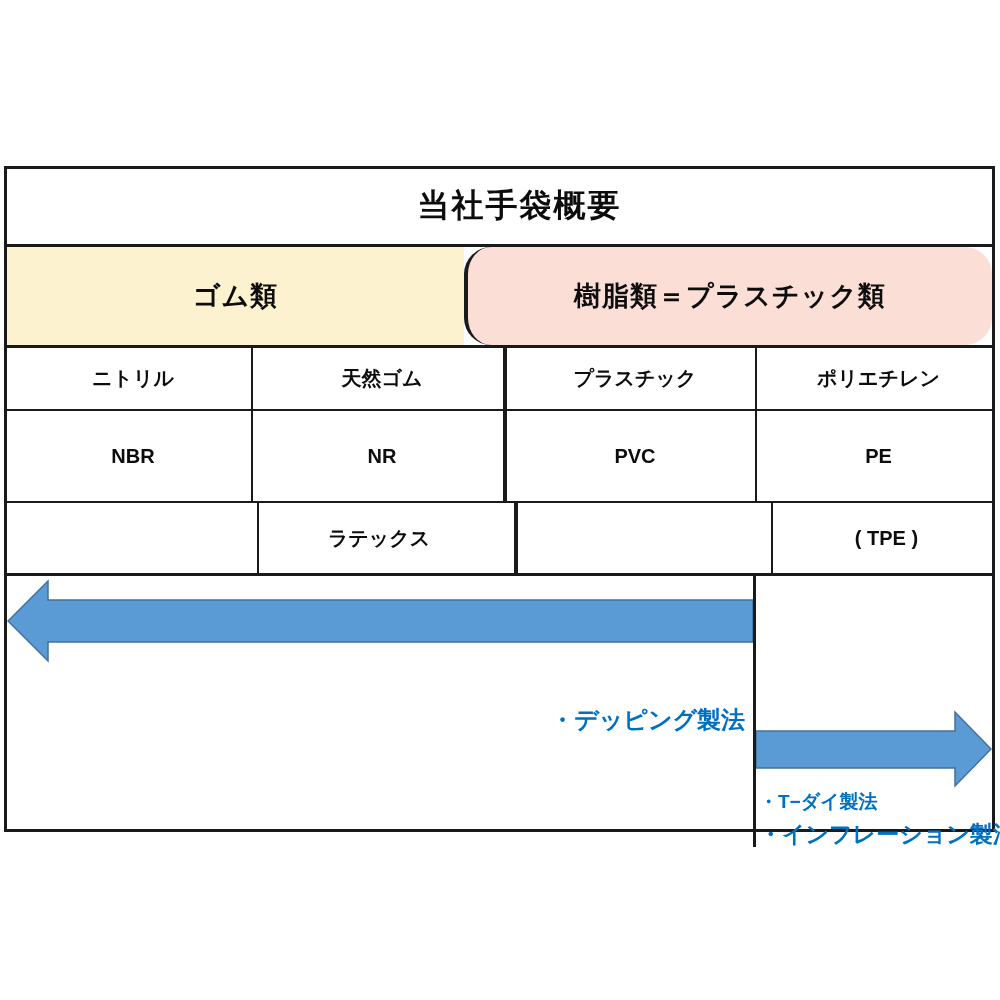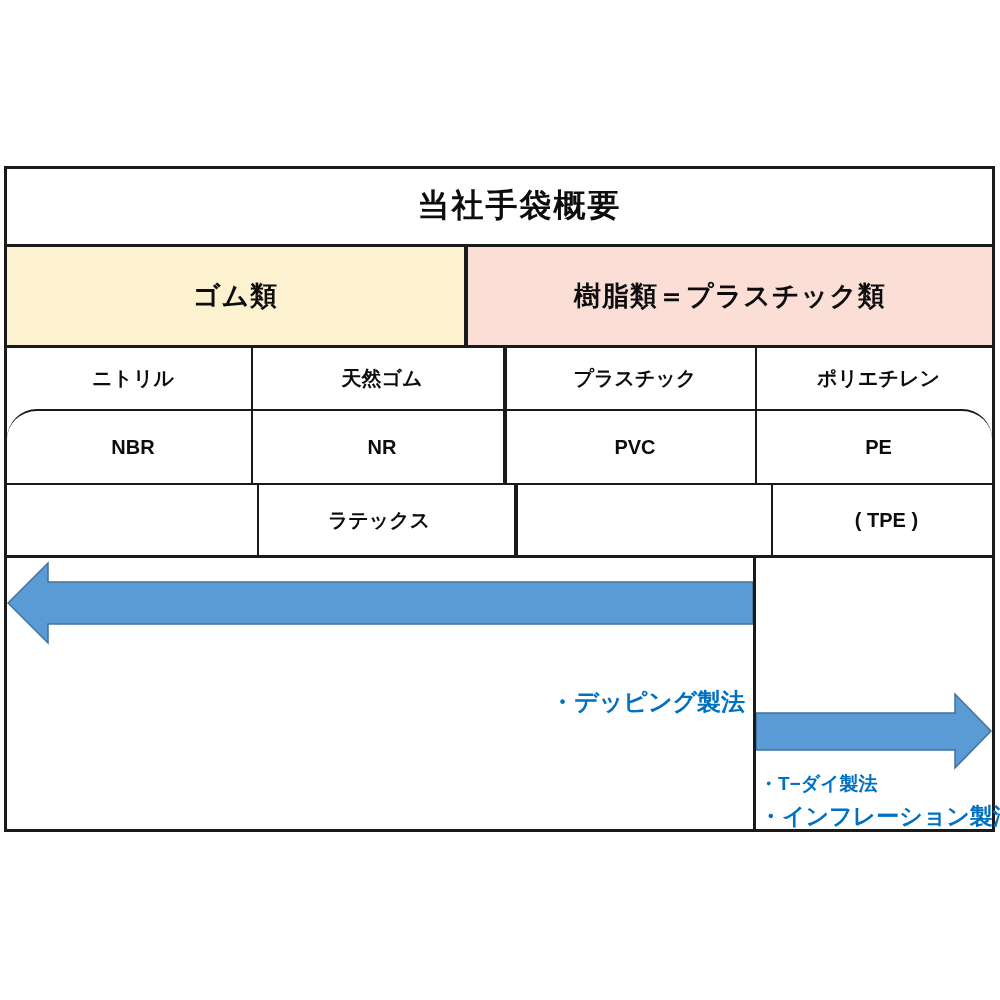--- a/index.html
+++ b/index.html
@@ -39,23 +39,23 @@
     color:#0d0d0d;
     letter-spacing:2px;
   }
   .header-row{height:101px;border-top:3px solid var(--border-dark);}
   .hcell{
     display:flex;align-items:center;justify-content:center;
     font-size:27px;font-weight:bold;color:#0d0d0d;
     letter-spacing:1px;
   }
   .hcell-rubber{width:496px;background:var(--rubber-bg);}
-  .hcell-plastic{width:573px;background:var(--plastic-bg);border-left:4px solid var(--border-dark);}
+  .hcell-plastic{width:573px;background:var(--plastic-bg);border-left:4px solid var(--border-dark);border-radius:27px;}
   .material-row{height:64px;border-top:3px solid var(--border-dark);}
-  .code-row{height:74px;border-top:2px solid var(--border-dark);border-radius:30px;}
+  .code-row{height:92px;border-top:2px solid var(--border-dark);}
   .extra-row{height:72px;border-top:2px solid var(--border-dark);gap:22px;}
   .cell{
     display:flex;align-items:center;justify-content:center;
     font-size:20px;font-weight:bold;color:#0d0d0d;padding-left:8px;
   }
   .c1{width:244px;}
   .c2{width:252px;border-left:2px solid var(--border-dark);}
   .c3{width:252px;border-left:4px solid var(--border-dark);}
   .c4{width:237px;border-left:2px solid var(--border-dark);}
   .arrow-section{

